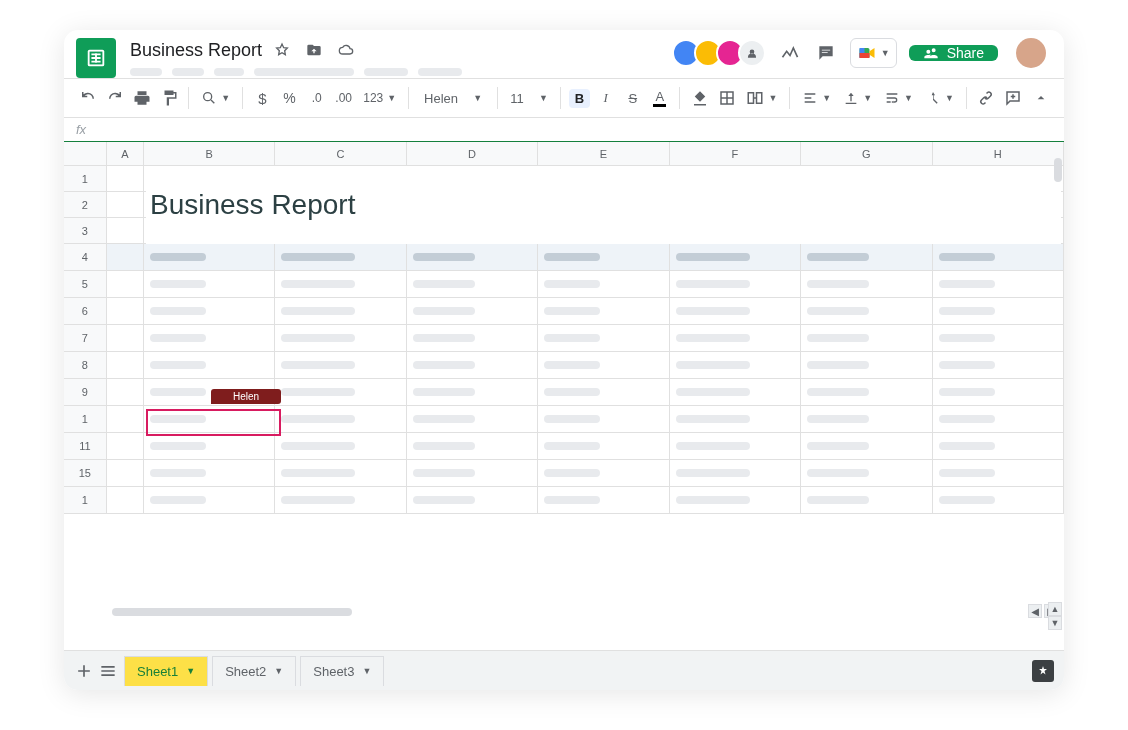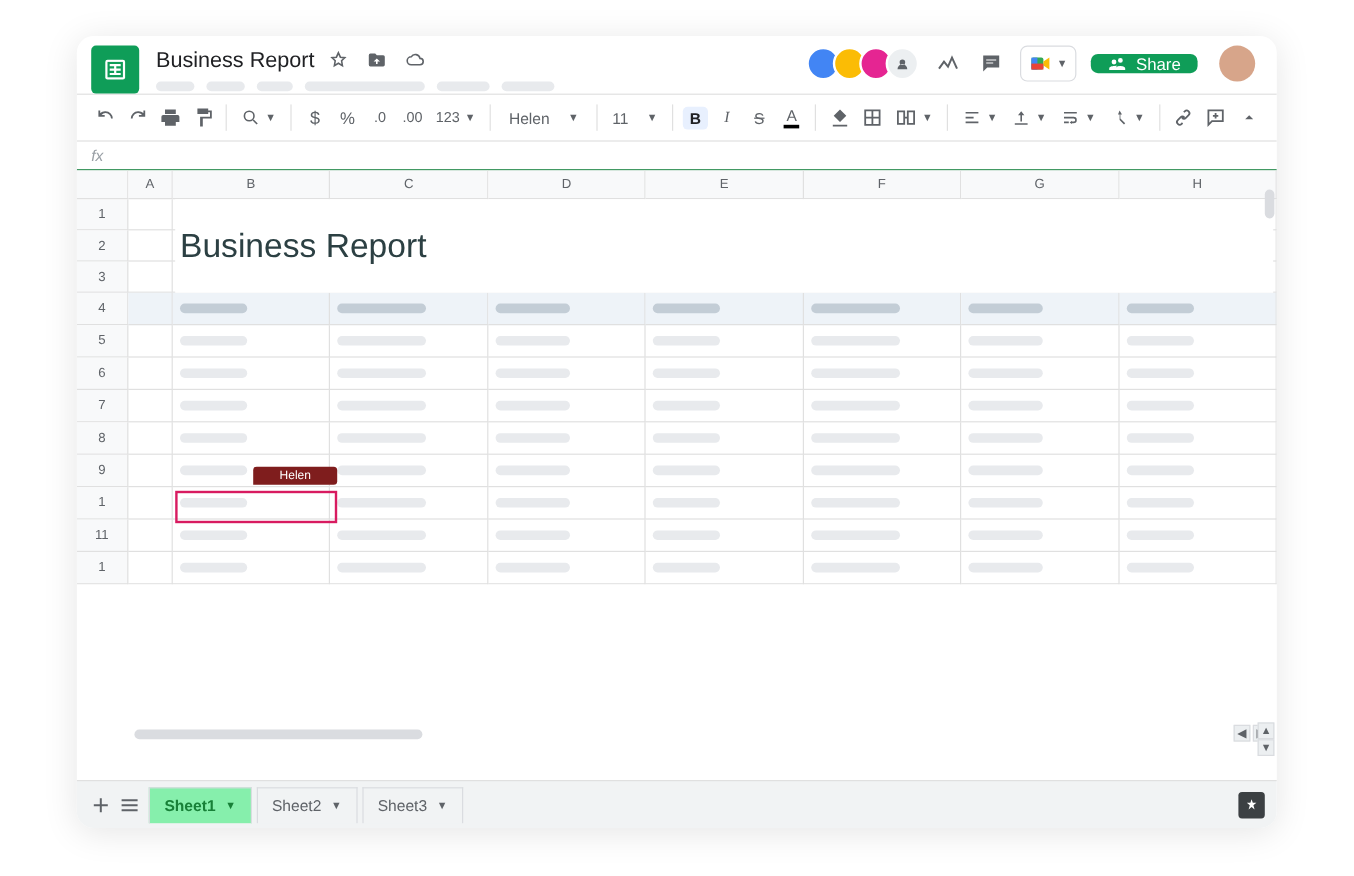--- a/index.html
+++ b/index.html
@@ -76,21 +76,21 @@
 
   .vscroll { position:absolute; right:2px; top:128px; bottom:58px; width:8px;}
   .vscroll-thumb{position:absolute;top:0;width:8px;height:24px;background:#dadce0;border-radius:4px;right:0}
   .vscroll-arrows{position:absolute; right:2px; bottom:60px; display:flex; flex-direction:column}
   .vscroll-arrows span{width:14px;height:14px;background:#eceff1;border:1px solid #dadce0;display:flex;align-items:center;justify-content:center;font-size:9px;color:#5f6368}
 
   
   .tabbar { position:absolute; left:0; right:0; bottom:0; height:40px; background:#f1f3f4; display:flex; align-items:center; padding:0 8px; border-top:1px solid #e0e0e0;}
   .tabbar .tb-icon{color:#5f6368}
   .sheet-tab { height:30px; padding:0 12px; display:flex; align-items:center; gap:8px; background:#f1f3f4; border:1px solid #dadce0; border-bottom:none; font-size:13px; color:#5f6368; margin-left:4px; cursor:pointer;}
-  .sheet-tab.active{background:#86efac;color:#188038;font-weight:700}
+  .sheet-tab.active{background:#fde047;color:#188038;font-weight:400}
   .sheet-tab .caret{color:inherit}
   .explore { position:absolute; right:10px; bottom:8px; width:22px; height:22px; background:#3c4043; border-radius:3px; display:flex;align-items:center;justify-content:center;}
 </style>
 </head>
 <body>
 
 <div class="window">
 
   <div class="titlebar">
     <div class="app-icon">
@@ -529,20 +529,45 @@
             <span class="ph ph-d w2"></span>
           </div>
           <div class="cell col-G">
             <span class="ph ph-d w3"></span>
           </div>
           <div class="cell col-H">
             <span class="ph ph-d w1"></span>
           </div>
         </div>
         <div class="row row-n">
+          <div class="row-h">15</div>
+          <div class="cell col-A"></div>
+          <div class="cell col-B">
+            <span class="ph ph-d w1"></span>
+          </div>
+          <div class="cell col-C">
+            <span class="ph ph-d w2"></span>
+          </div>
+          <div class="cell col-D">
+            <span class="ph ph-d w3"></span>
+          </div>
+          <div class="cell col-E">
+            <span class="ph ph-d w1"></span>
+          </div>
+          <div class="cell col-F">
+            <span class="ph ph-d w2"></span>
+          </div>
+          <div class="cell col-G">
+            <span class="ph ph-d w3"></span>
+          </div>
+          <div class="cell col-H">
+            <span class="ph ph-d w1"></span>
+          </div>
+        </div>
+        <div class="row row-n">
           <div class="row-h">1</div>
           <div class="cell col-A"></div>
           <div class="cell col-B">
             <span class="ph ph-d w1"></span>
           </div>
           <div class="cell col-C">
             <span class="ph ph-d w2"></span>
           </div>
           <div class="cell col-D">
             <span class="ph ph-d w3"></span>

